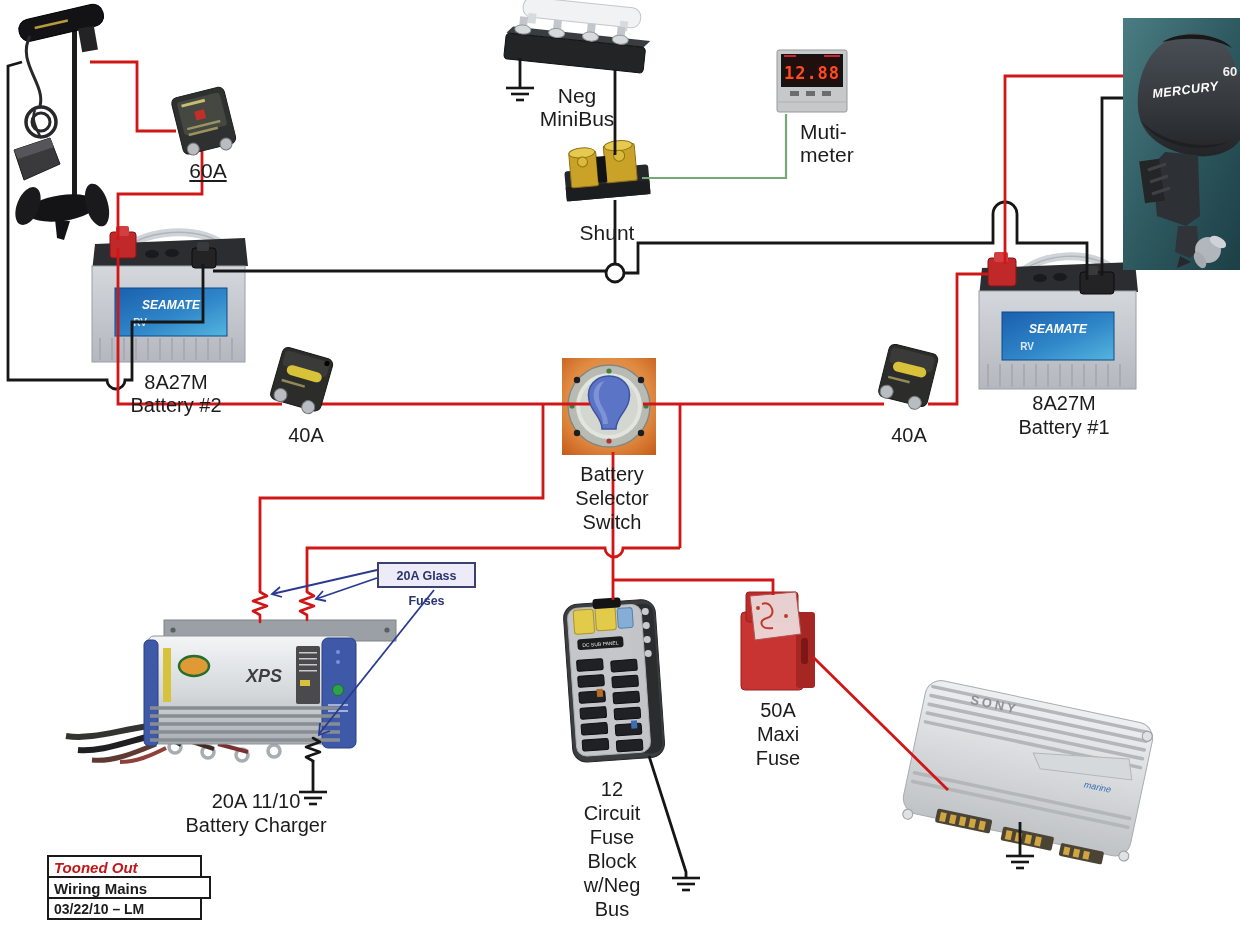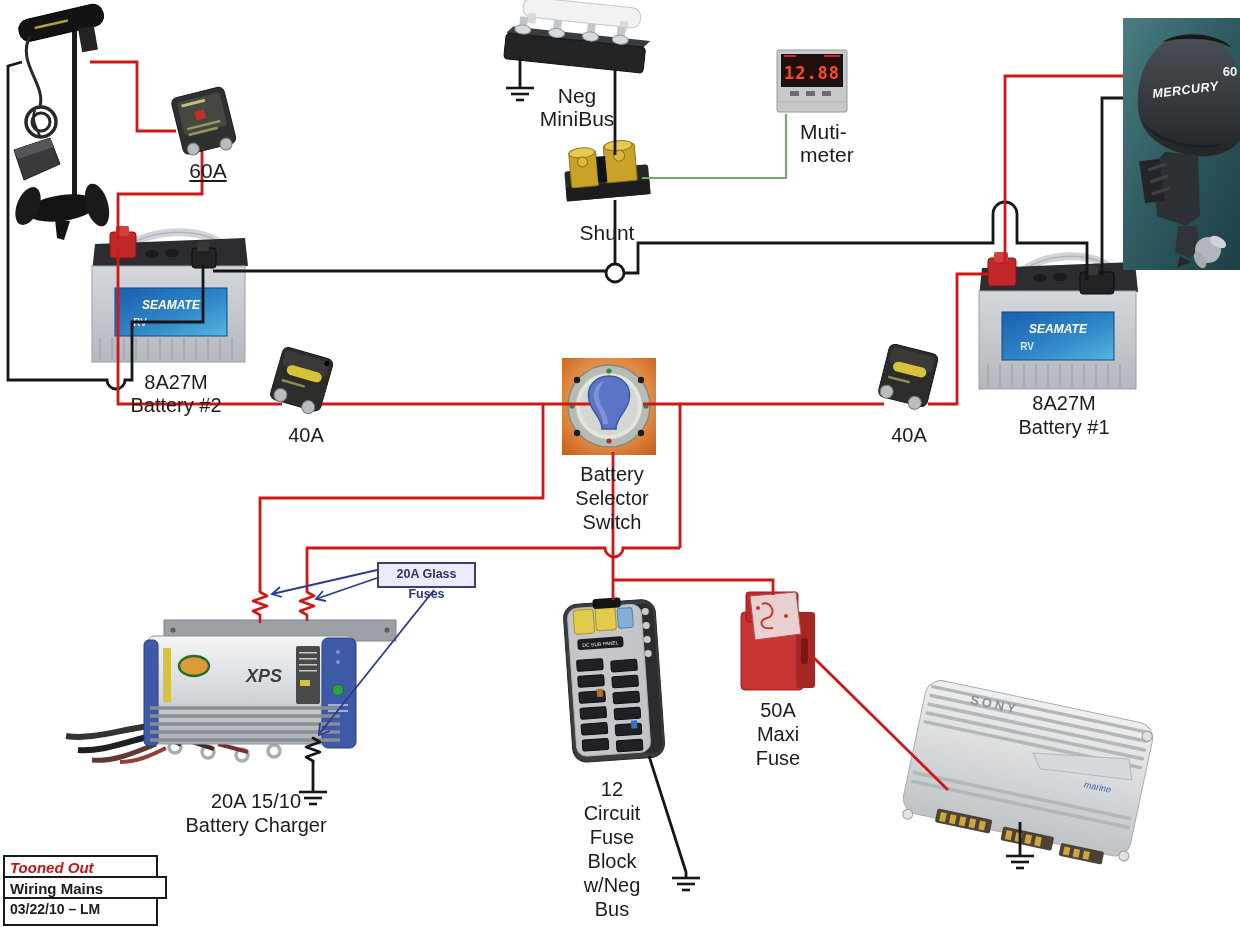--- a/index.html
+++ b/index.html
@@ -6,23 +6,23 @@
   .canvas{position:relative;width:1240px;height:927px;background:#ffffff;overflow:hidden;
           font-family:"Liberation Sans", sans-serif;color:#1c1c1c;}
   .canvas svg{position:absolute;left:0;top:0;}
   .lbl{position:absolute;text-align:center;transform:translateX(-50%);
        font-size:20px;line-height:24px;white-space:nowrap;color:#1c1c1c;}
   .lbl.small{font-size:21px;line-height:23px;}
   .lbl.bold{font-weight:normal;}
   .lbl.leftal{transform:none;text-align:left;}
   .notebox{position:absolute;left:377px;top:562px;width:99px;height:26px;
        background:#ecebf7;border:2px solid #3a4170;box-sizing:border-box;
-       font-size:12.5px;font-weight:bold;color:#2a3470;text-align:center;line-height:20px;}
+       font-size:12.5px;font-weight:bold;color:#2a3470;text-align:center;line-height:25px;}
   .tb{position:absolute;box-sizing:border-box;border:2px solid #1a1a1a;background:#fff;
-      font-size:15px;font-weight:bold;padding:1px 0 0 5px;line-height:19px;}
+      font-size:15px;font-weight:bold;padding:1px 0 0 5px;line-height:19px;margin-left:44px;}
   .tb.brand{color:#c01818;font-style:italic;}
 </style>
 </head>
 <body>
 
 <div class="canvas">
 
 <svg width="1240" height="927" viewBox="0 0 1240 927">
   <defs>
     <linearGradient id="tealGrad" x1="0" y1="0" x2="1" y2="1">
@@ -467,21 +467,21 @@
 
 <div class="lbl" style="left:612px;top:462px;">
   <div>Battery</div>
   <div>Selector</div>
   <div>Switch</div>
 </div>
 
 <div class="notebox">20A Glass Fuses</div>
 
 <div class="lbl" style="left:256px;top:789px;">
-  <div>20A 15/10</div>
+  <div>20A 11/10</div>
   <div>Battery Charger</div>
 </div>
 
 <div class="lbl" style="left:612px;top:777px;">
   <div>12</div>
   <div>Circuit</div>
   <div>Fuse</div>
   <div>Block</div>
   <div>w/Neg</div>
   <div>Bus</div>
@@ -490,16 +490,16 @@
 <div class="lbl" style="left:778px;top:698px;">
   <div>50A</div>
   <div>Maxi</div>
   <div>Fuse</div>
 </div>
 
 
 <div>
   <div class="tb brand" style="left:3px;top:855px;width:155px;height:23px;">Tooned Out</div>
   <div class="tb" style="left:3px;top:876px;width:164px;height:23px;">Wiring Mains Diagram</div>
-  <div class="tb" style="left:3px;top:897px;width:155px;height:29px;font-size:14px;">03/22/10 – LM</div>
+  <div class="tb" style="left:3px;top:897px;width:155px;height:23px;font-size:14px;">03/22/10 – LM</div>
 </div>
 
 </div>
 
 </body></html>

